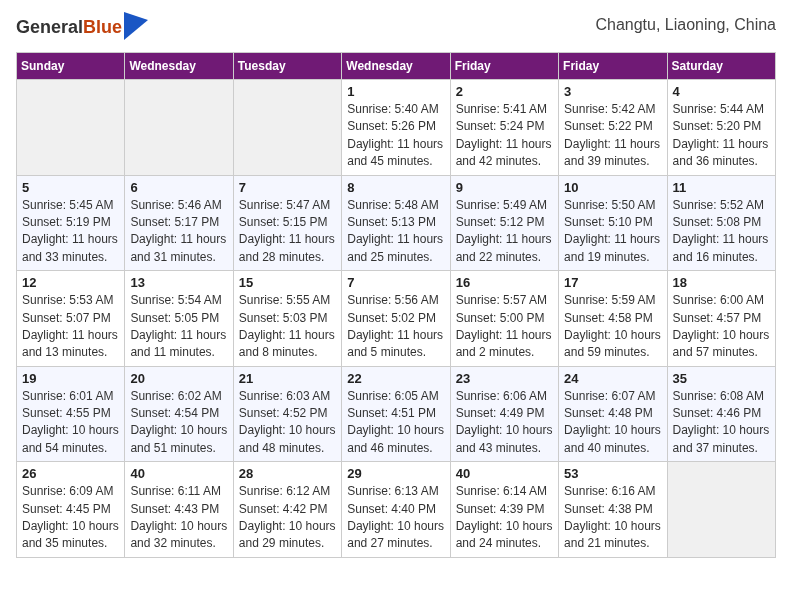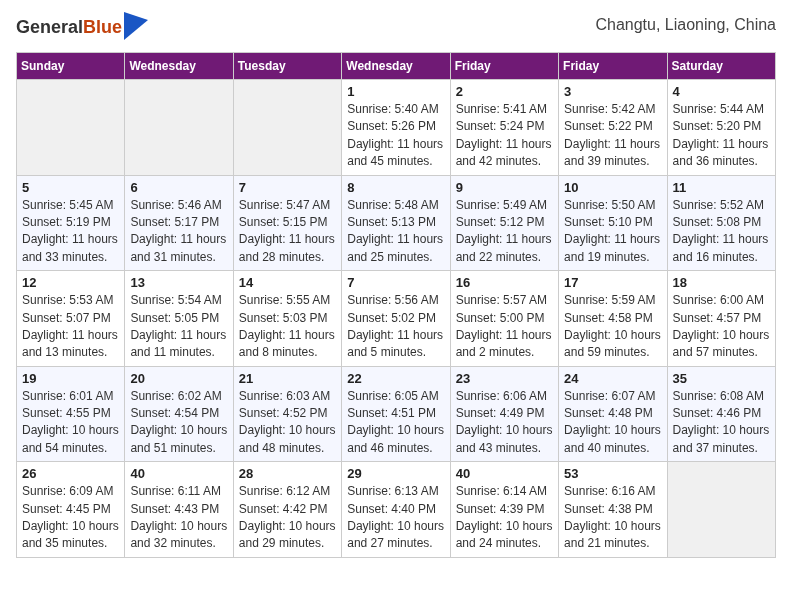--- a/index.html
+++ b/index.html
@@ -176,21 +176,21 @@
       <tr>
         <td>
           <span class="day-num">12</span>
           <div class="cell-content">Sunrise: 5:53 AM<br>Sunset: 5:07 PM<br>Daylight: 11 hours and 13 minutes.</div>
         </td>
         <td>
           <span class="day-num">13</span>
           <div class="cell-content">Sunrise: 5:54 AM<br>Sunset: 5:05 PM<br>Daylight: 11 hours and 11 minutes.</div>
         </td>
         <td>
-          <span class="day-num">14</span>
+          <span class="day-num">15</span>
           <div class="cell-content">Sunrise: 5:55 AM<br>Sunset: 5:03 PM<br>Daylight: 11 hours and 8 minutes.</div>
         </td>
         <td>
           <span class="day-num">7</span>
           <div class="cell-content">Sunrise: 5:56 AM<br>Sunset: 5:02 PM<br>Daylight: 11 hours and 5 minutes.</div>
         </td>
         <td>
           <span class="day-num">16</span>
           <div class="cell-content">Sunrise: 5:57 AM<br>Sunset: 5:00 PM<br>Daylight: 11 hours and 2 minutes.</div>
         </td>

